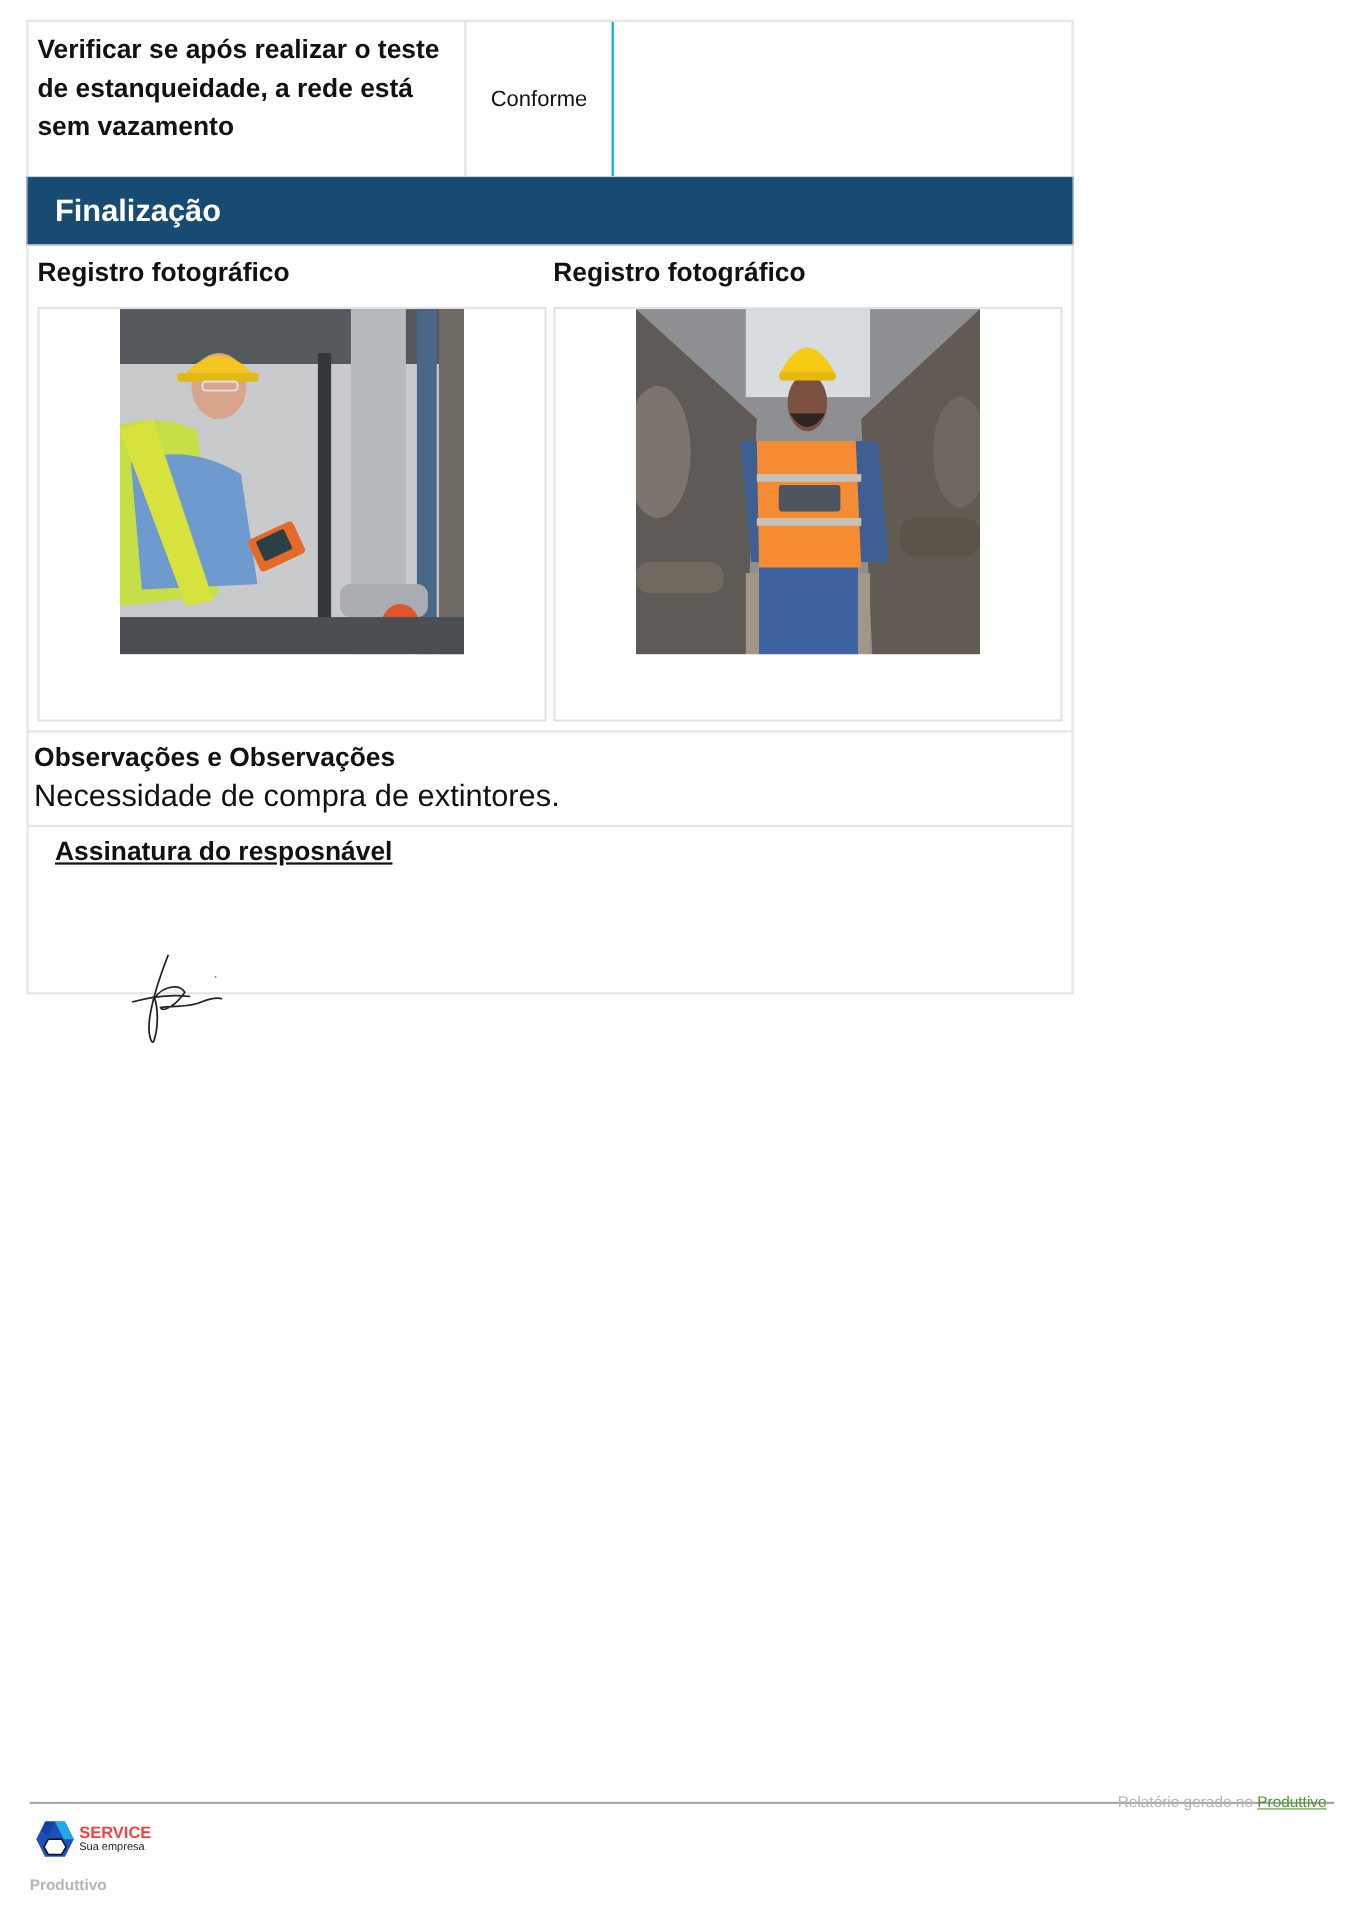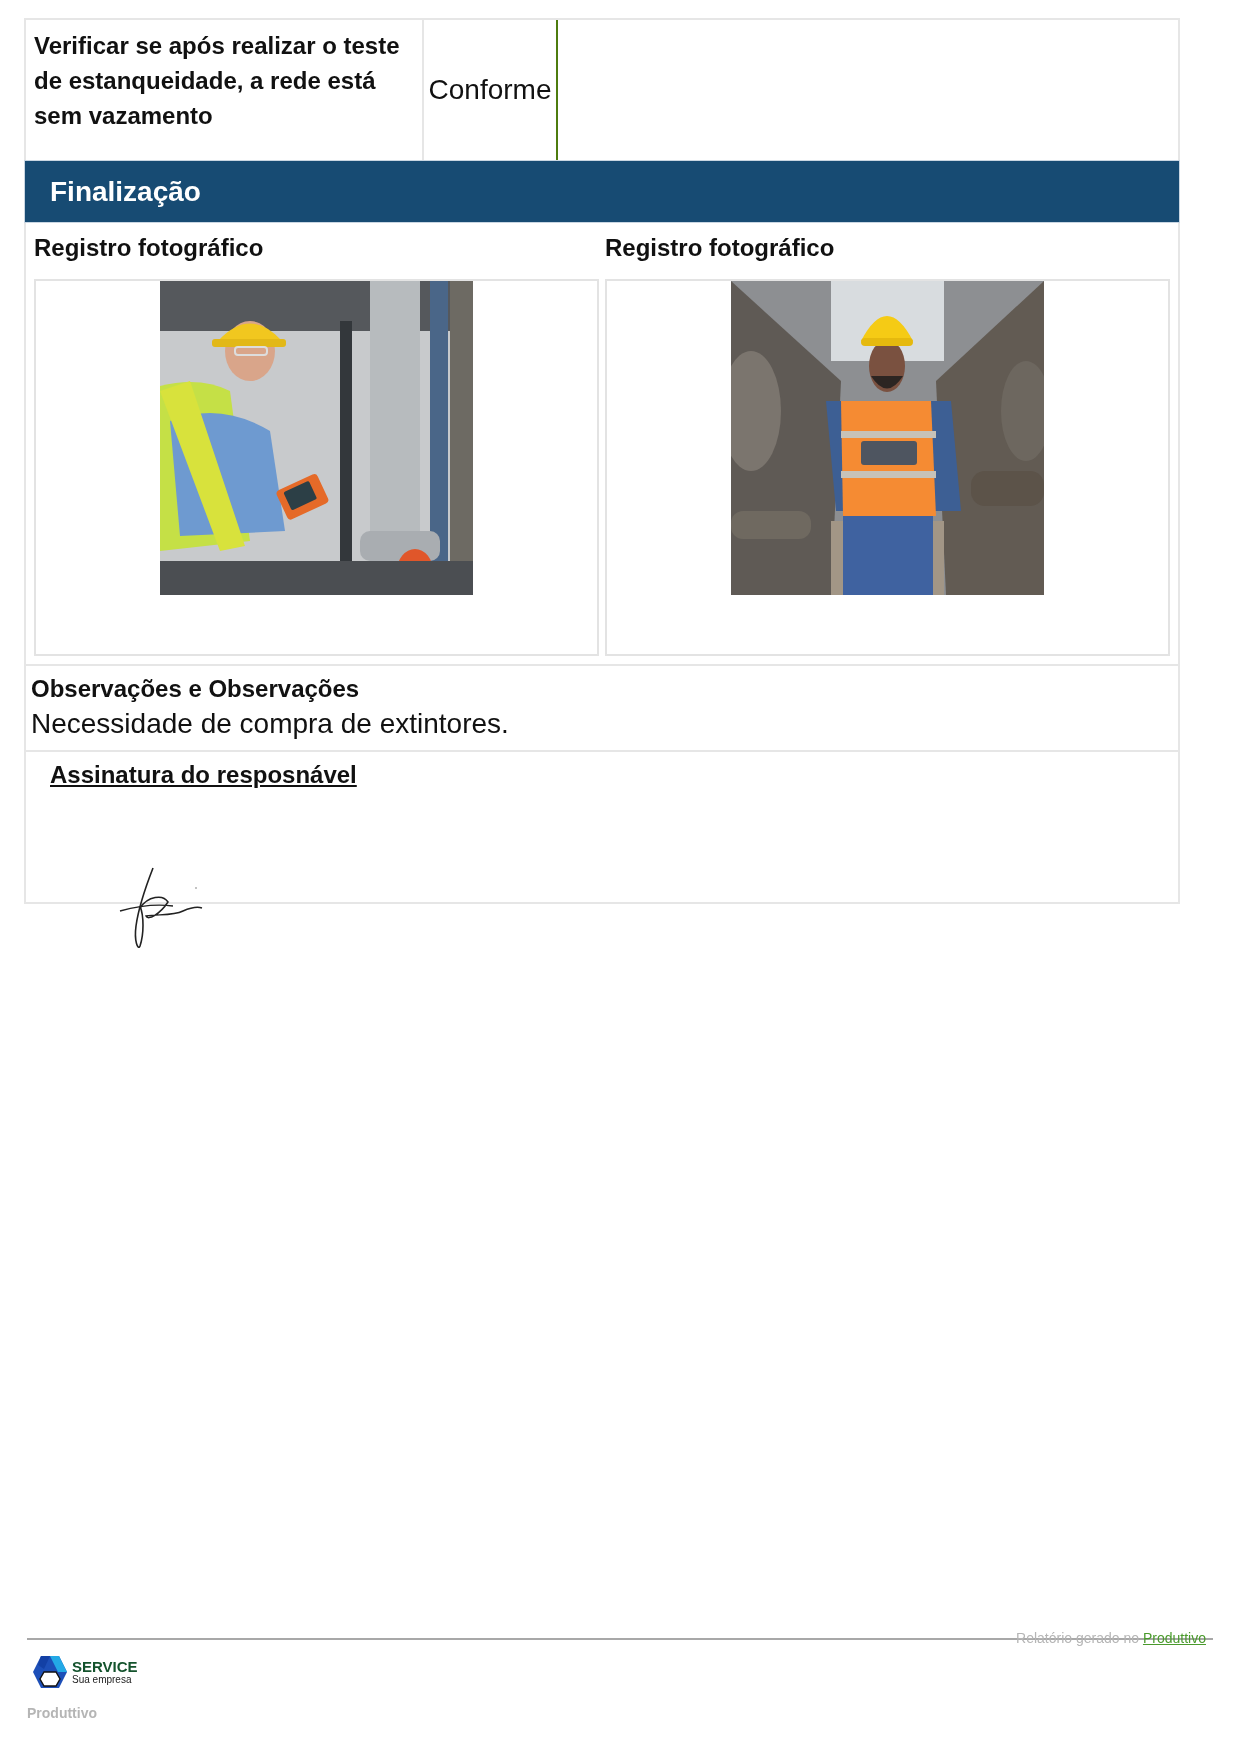--- a/index.html
+++ b/index.html
@@ -9,45 +9,45 @@
       background: #ffffff;
       font-family: "Liberation Sans", sans-serif;
       color: #111111;
       position: relative;
       overflow: hidden;
     }
     .report {
       position: absolute;
       left: 24px;
       top: 18px;
-      width: 1156px;
+      width: 952px;
       border-radius: 32px;
     }
     
     .check-row {
       display: flex;
       height: 142px;
       border: 2px solid #e6e6e6;
       border-bottom: none;
     }
     .check-question {
       width: 398px;
       padding: 8px 8px;
       border-right: 2px solid #e6e6e6;
       font-weight: bold;
       font-size: 24px;
       line-height: 35px;
     }
     .check-answer {
       width: 134px;
-      border-right: 2px solid #4d7c0f;
+      border-right: 2px solid #0ea5e9;
       display: flex;
       align-items: center;
       justify-content: center;
-      font-size: 28px;
+      font-size: 20px;
     }
     .check-extra { flex: 1; }
     
     .section-header {
       background: #174b73;
       color: #ffffff;
       height: 63px;
       display: flex;
       align-items: center;
       padding-left: 25px;
@@ -122,21 +122,21 @@
       left: 32px;
       top: 1655px;
       display: flex;
       align-items: center;
       gap: 4px;
     }
     .logo-text-main {
       font-weight: bold;
       font-size: 15px;
       line-height: 15px;
-      color: #14532d;
+      color: #ef4444;
     }
     .logo-text-sub {
       font-size: 10px;
       line-height: 11px;
       color: #222;
     }
     .footer-left {
       position: absolute;
       left: 27px;
       top: 1705px;

